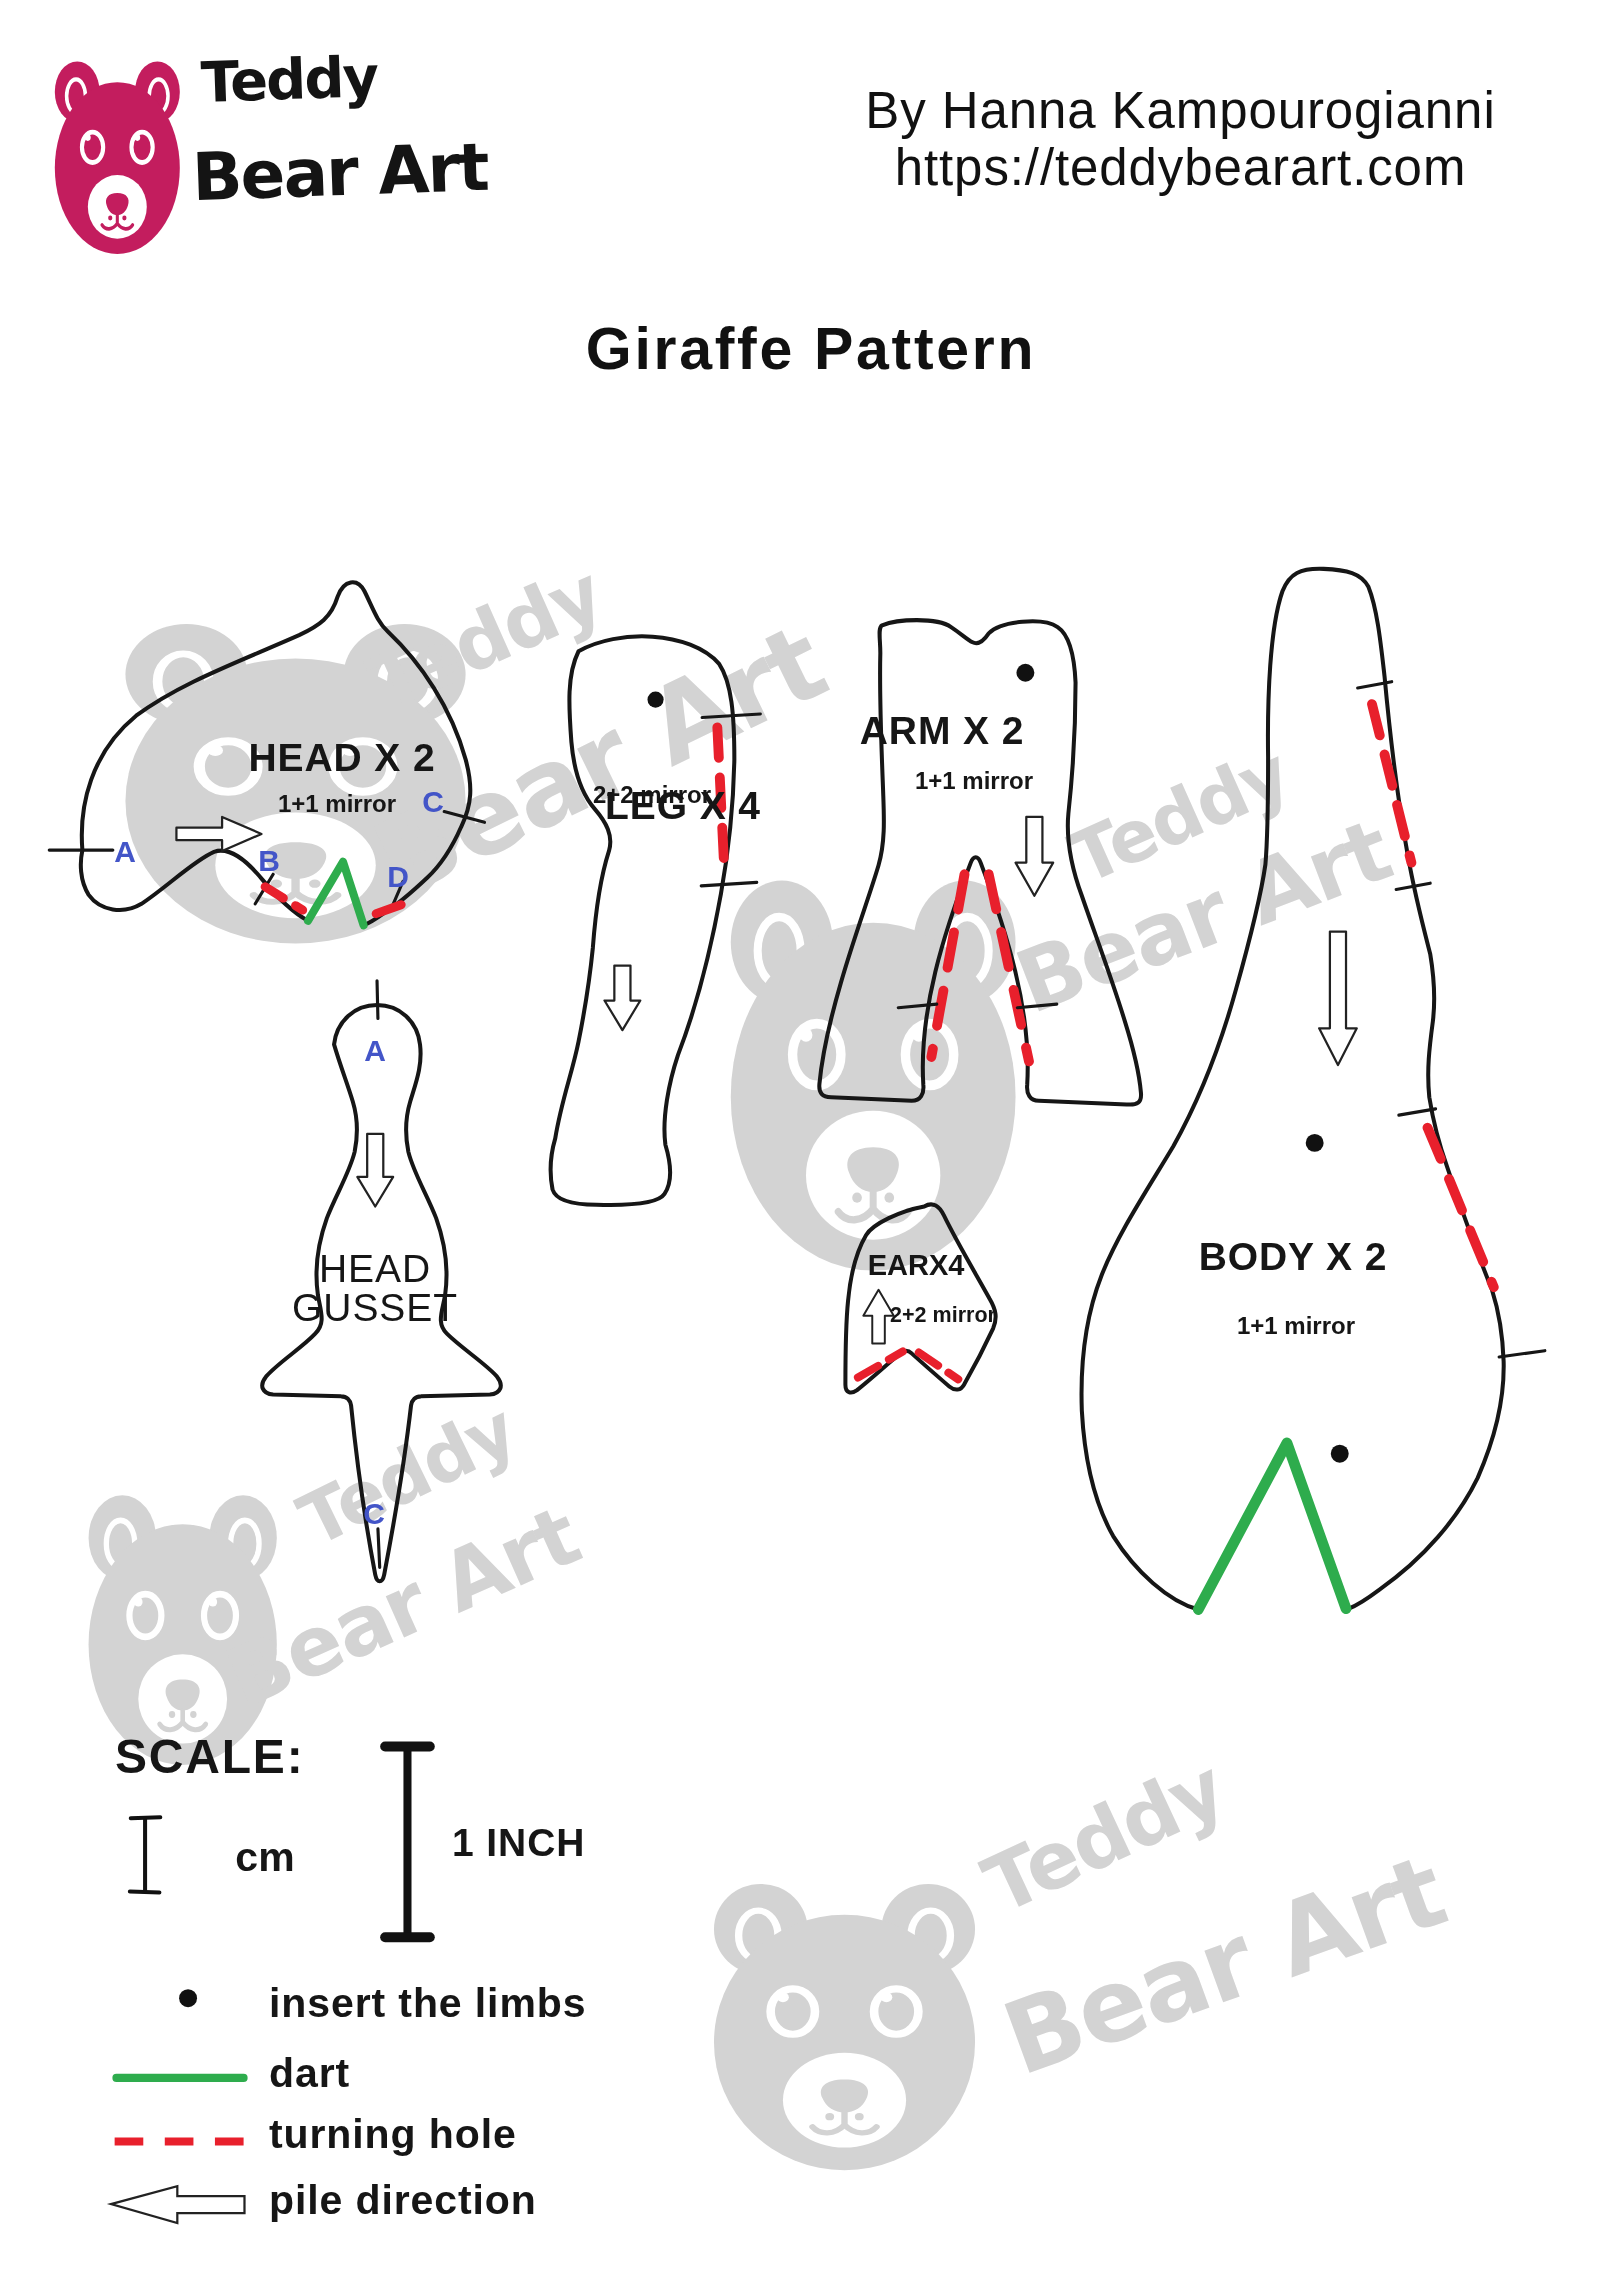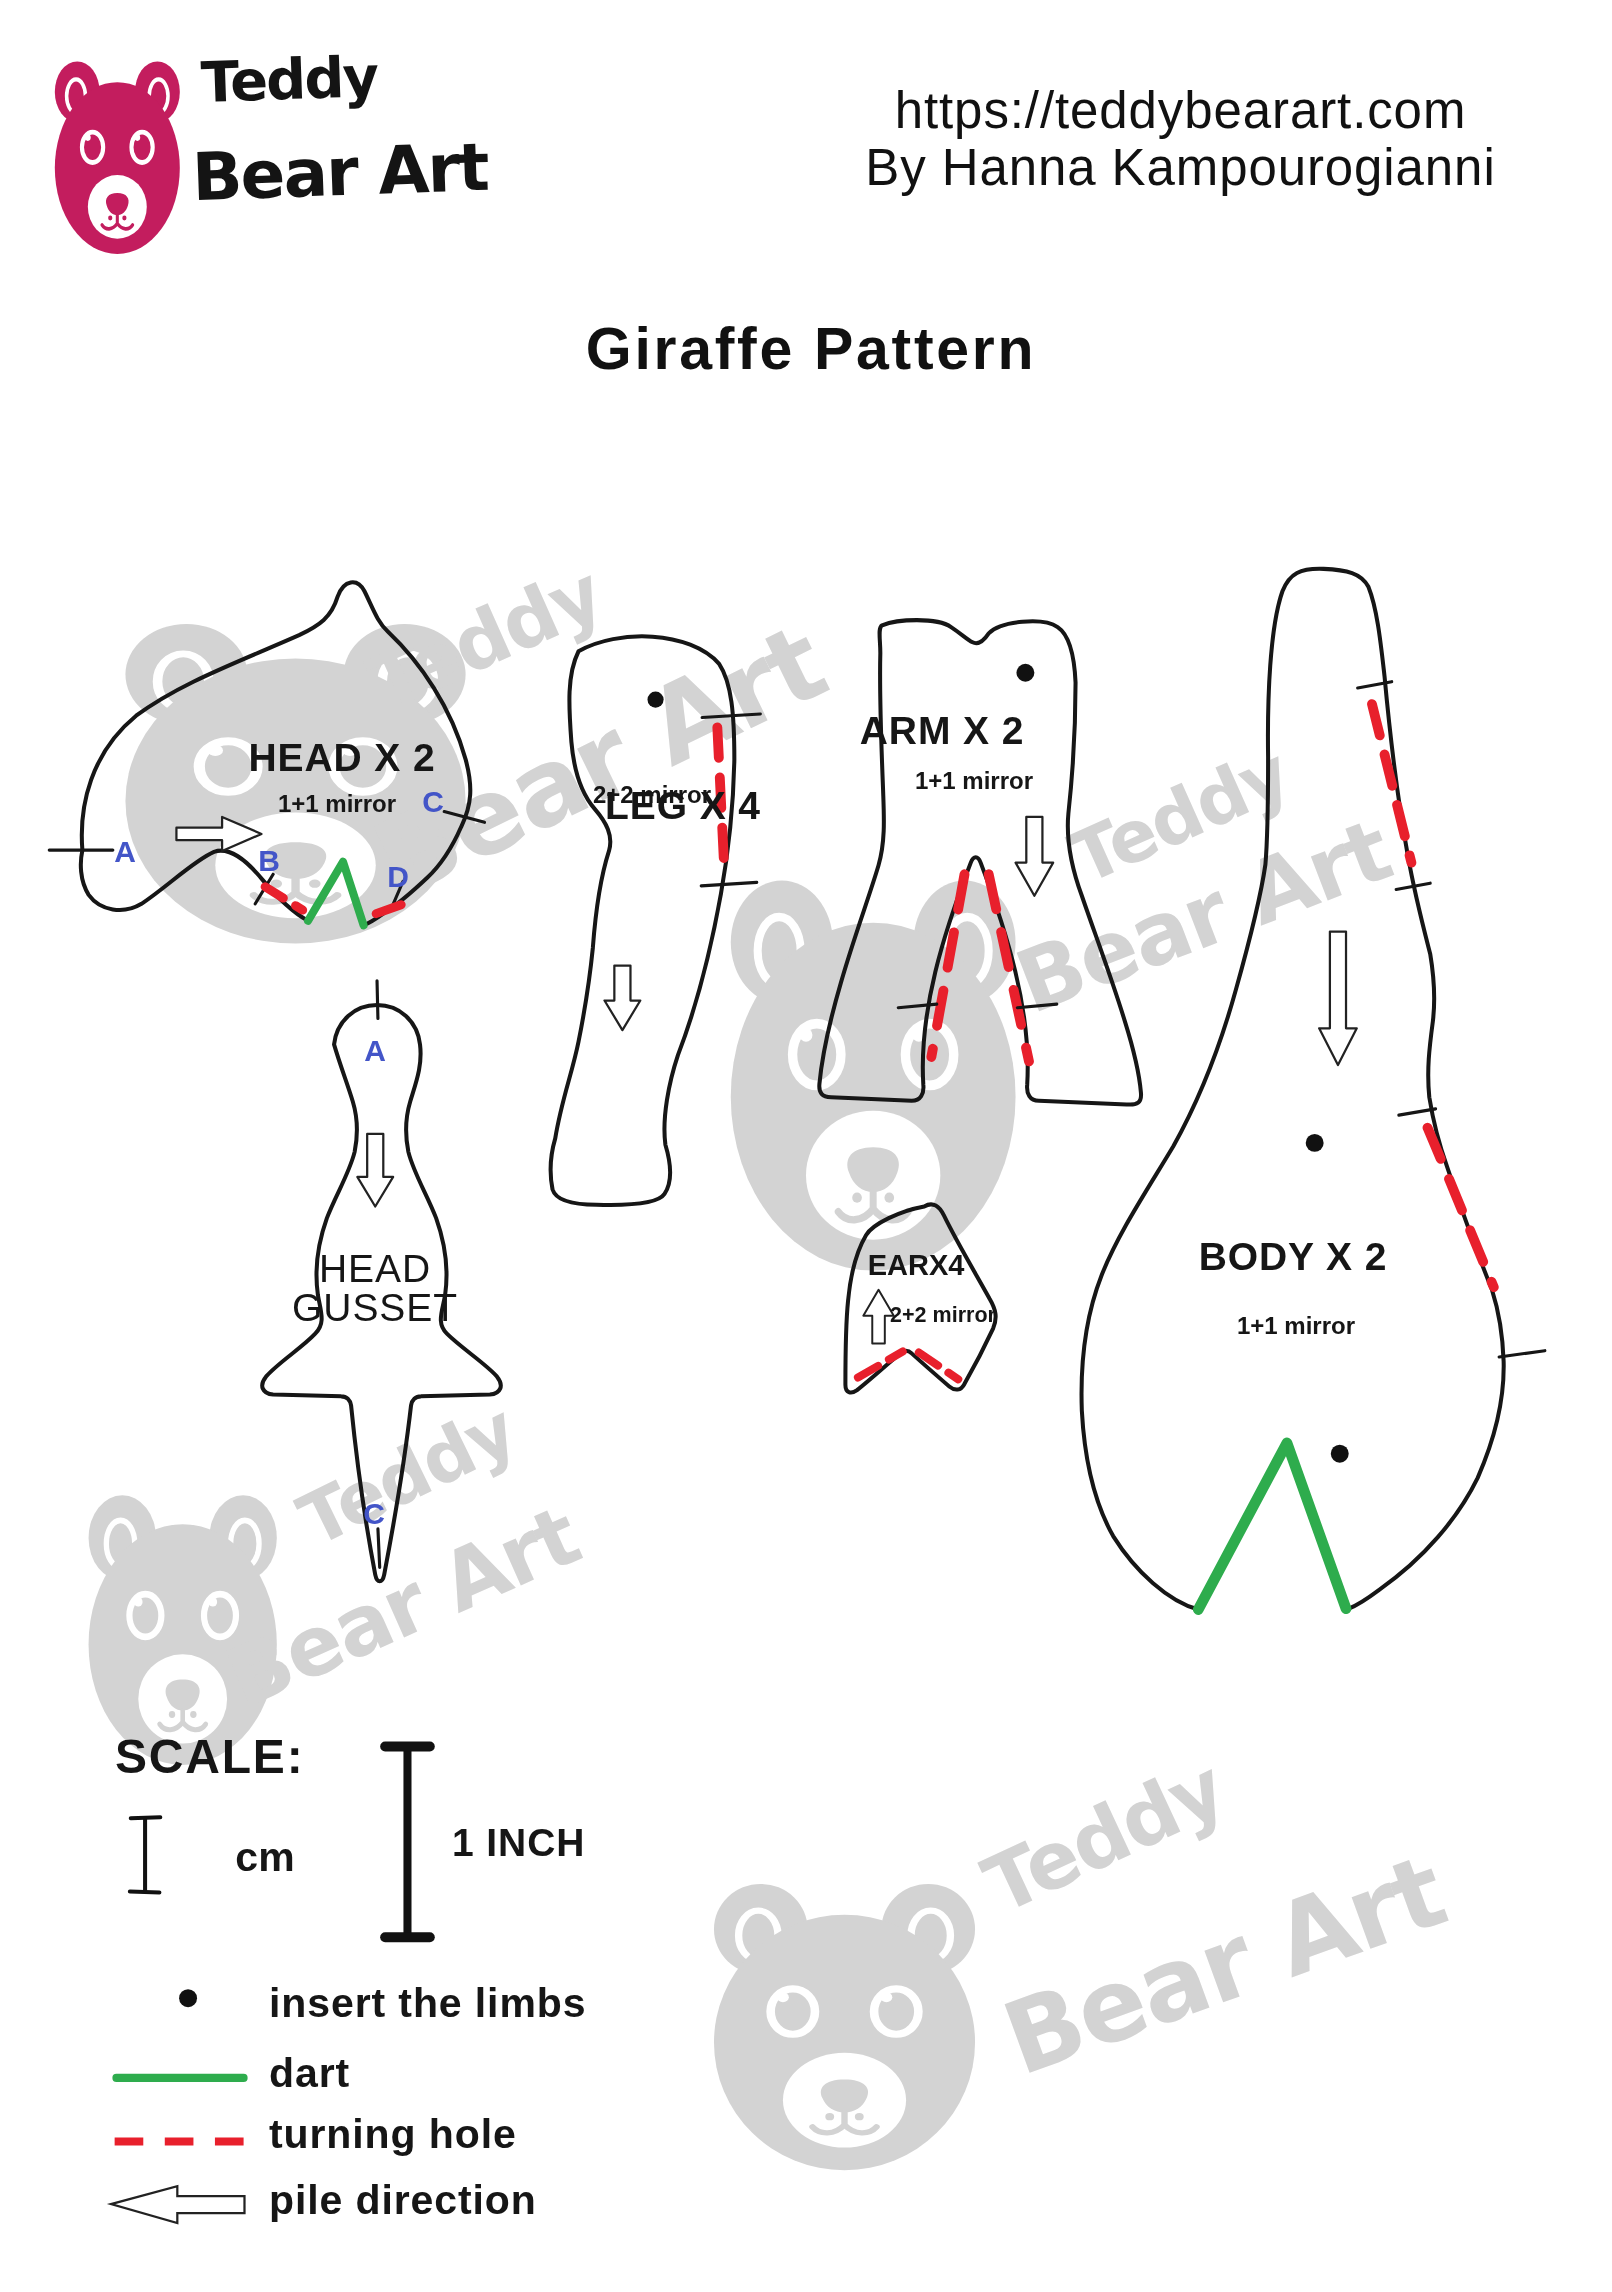--- a/index.html
+++ b/index.html
@@ -163,22 +163,22 @@
       <line x1="130" y1="2320" x2="272" y2="2320" stroke="#2eac4d" stroke-width="9" stroke-linecap="round"></line>
       <line x1="128" y1="2391" x2="272" y2="2391" stroke="#e8202c" stroke-width="9" stroke-dasharray="32 24"></line>
       <polygon points="273,2452 198,2452 198,2441 124,2461 198,2482 198,2471 273,2471" fill="#ffffff" stroke="#222" stroke-width="2.5"></polygon>
     </g>
   </svg>
 
   <div class="abs brand-word brand-1" style="left:201px;top:47px;">Teddy</div>
   <div class="abs brand-word brand-2" style="left:192px;top:134px;">Bear Art</div>
 
   <div class="abs byline" style="left:840px;top:82px;width:681px;">
+    <div>By Hanna Kampourogianni</div>
     <div>https://teddybearart.com</div>
-    <div>By Hanna Kampourogianni</div>
   </div>
 
   <div class="abs ctr doc-title" style="left:811px;top:349px;">Giraffe Pattern</div>
 
   <div class="abs ctr piece-name" style="left:342px;top:758px;">HEAD X 2</div>
   <div class="abs ctr mirror" style="left:337px;top:804px;">1+1 mirror</div>
   <div class="abs ctr marker" style="left:125px;top:852px;">A</div>
   <div class="abs ctr marker" style="left:269px;top:861px;">B</div>
   <div class="abs ctr marker" style="left:433px;top:802px;">C</div>
   <div class="abs ctr marker" style="left:398px;top:877px;">D</div>

